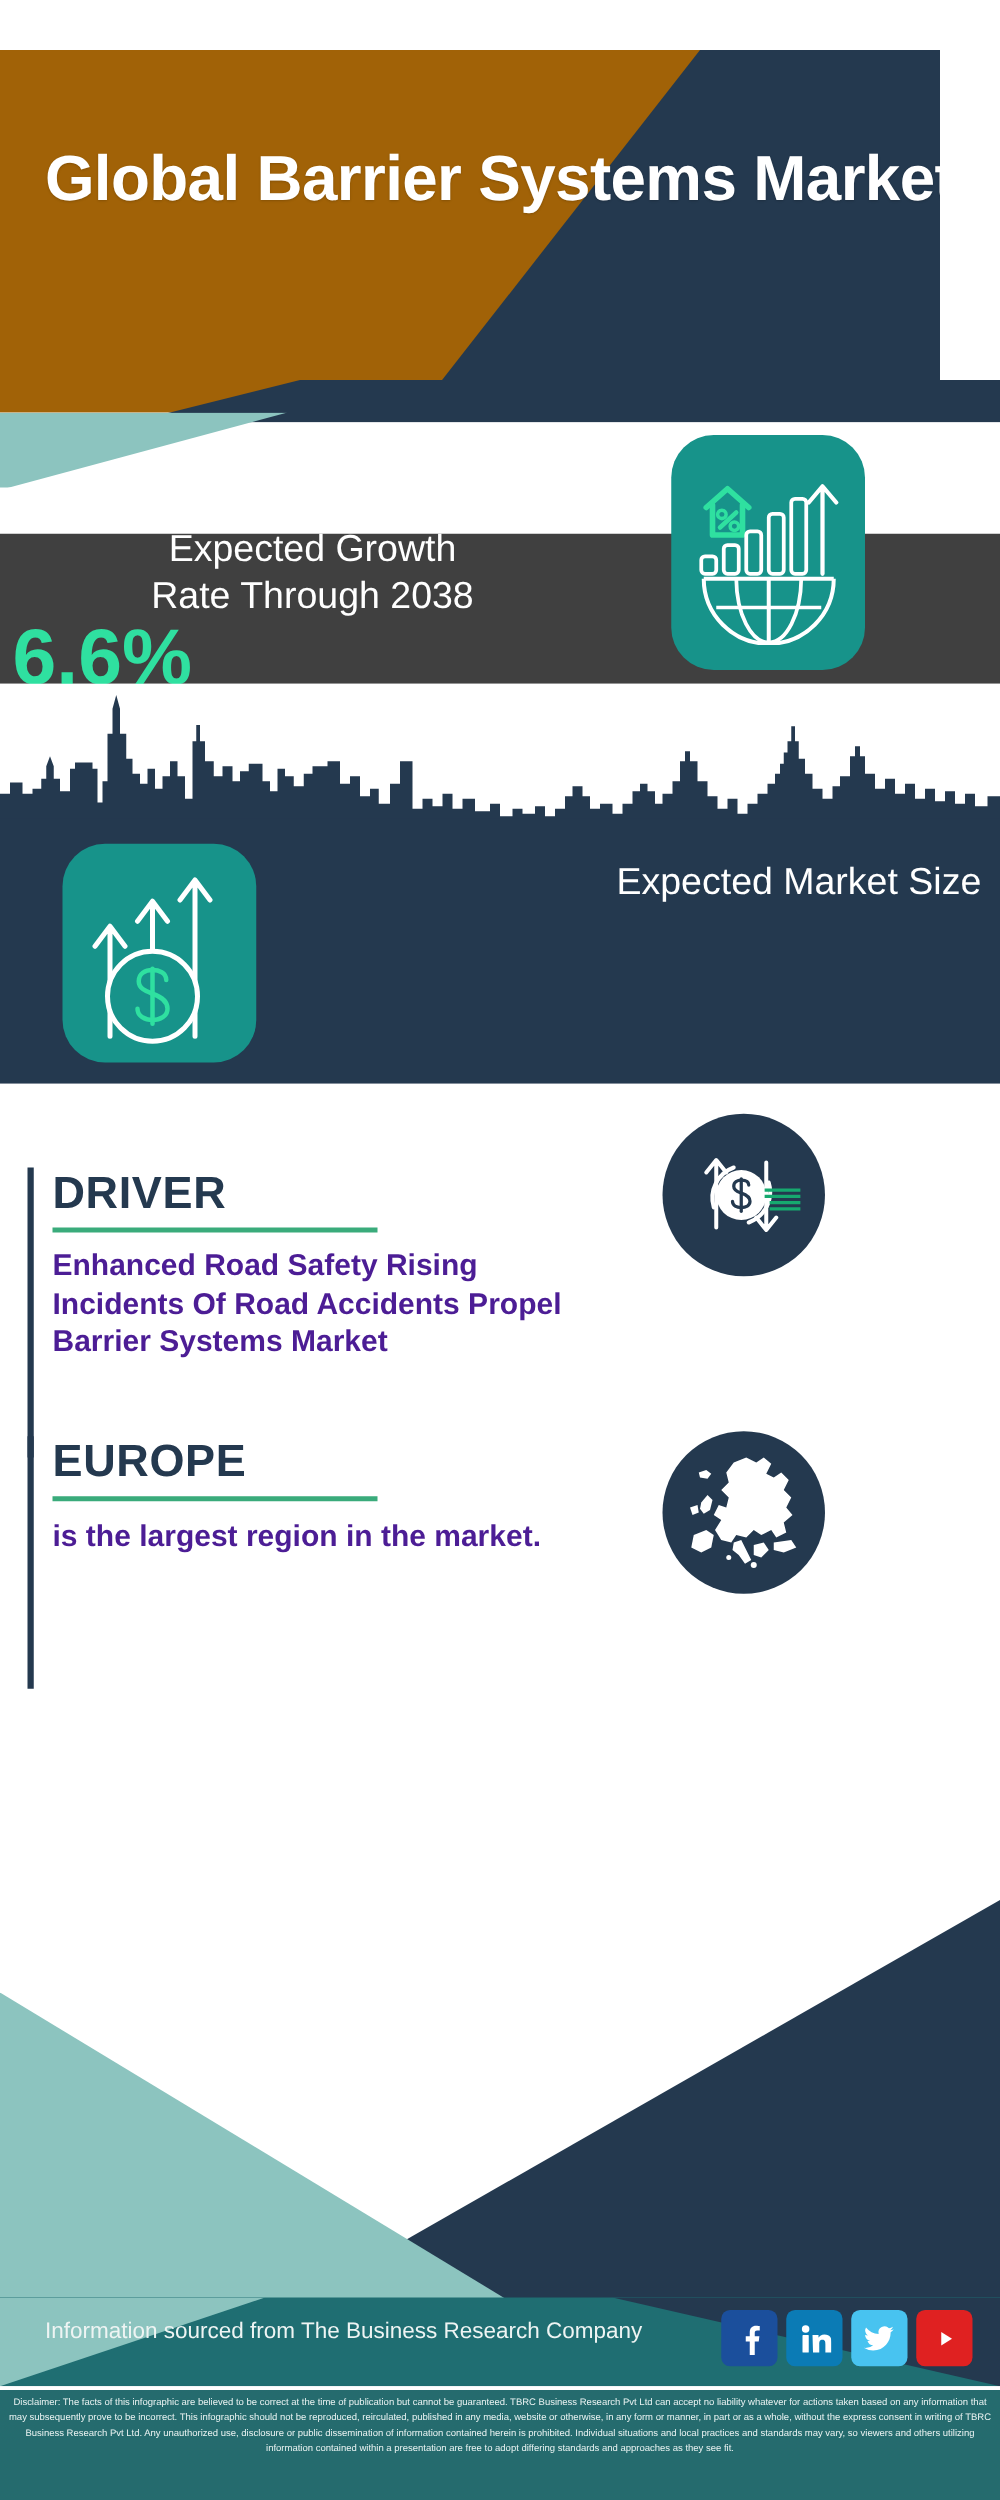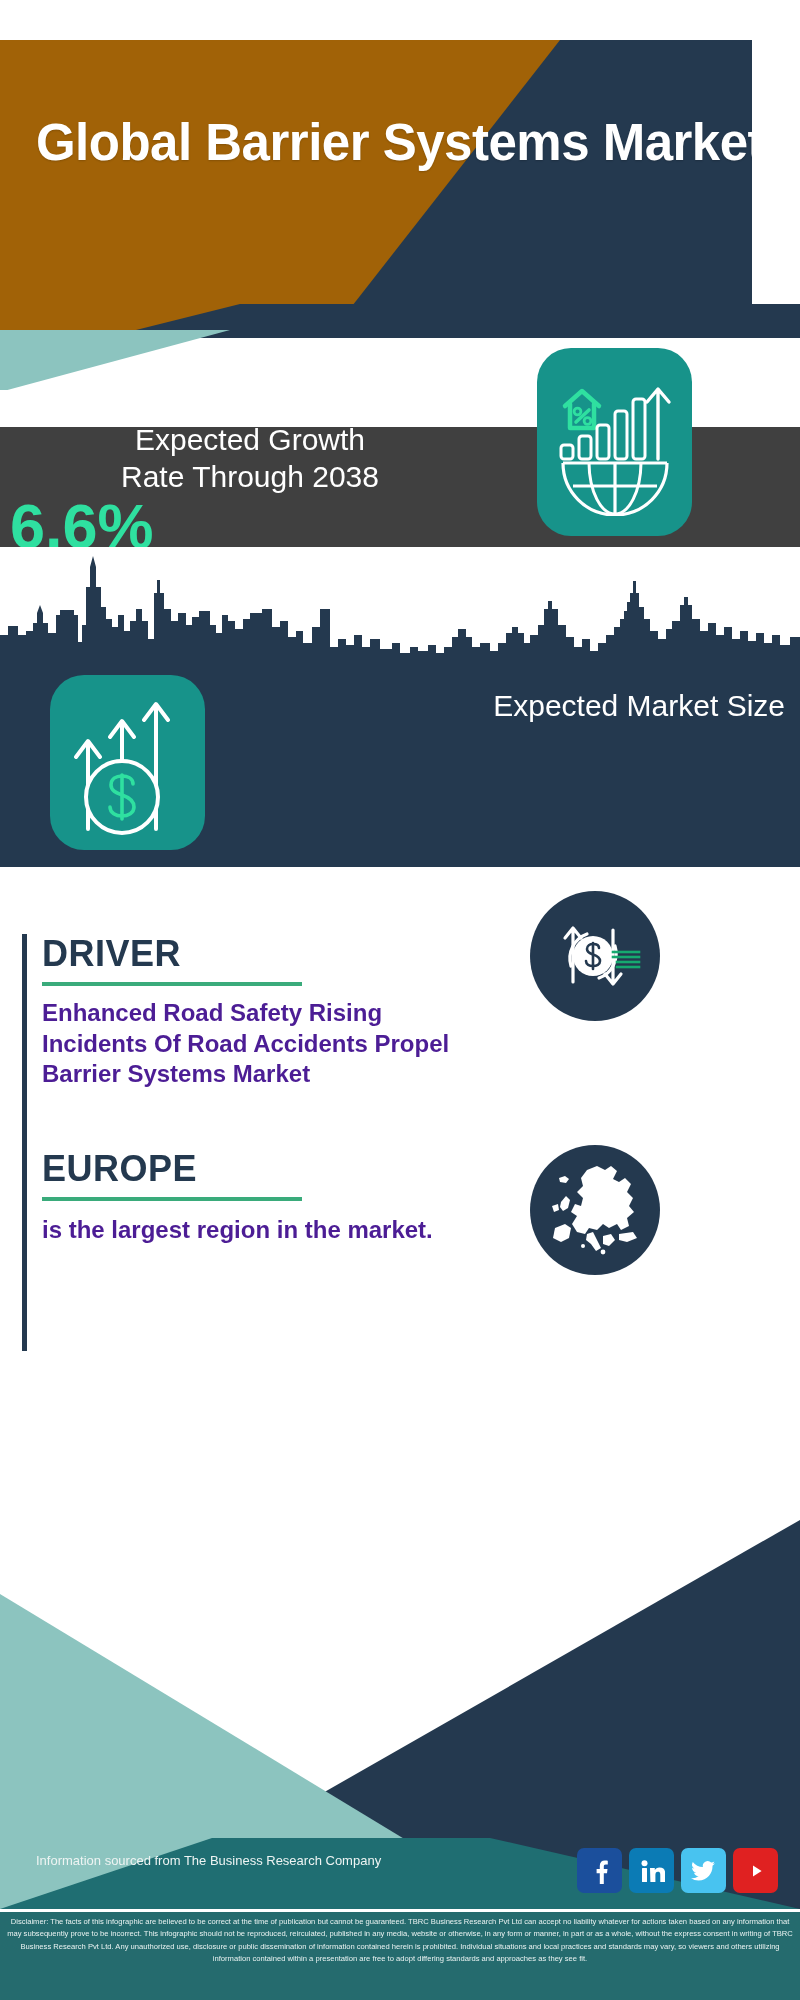--- a/index.html
+++ b/index.html
@@ -129,21 +129,21 @@
   .f-bar .wedge-light {
     position:absolute; left:0; top:0; width:330px; height:71px; background:#8cc4bf;
     clip-path: polygon(0 0, 212px 0, 0 71px);
   }
   .f-bar .wedge-navy {
     position:absolute; right:0; top:0; width:430px; height:71px; background:#24394f;
     clip-path: polygon(430px 0, 430px 71px, 120px 0);
   }
   .src-text {
     position:absolute; left:36px; top:376px; color:#eef4f3;
-    font-size:13px; line-height:1.65; z-index:5;
+    font-size:18px; line-height:1.65; z-index:5;
   }
   .socials { position:absolute; right:22px; top:374px; display:flex; gap:7px; z-index:6; }
   .s-icon {
     width:45px; height:45px; border-radius:7px;
     display:flex; align-items:center; justify-content:center;
   }
   .s-fb { background:#1b4f9c; }
   .s-li { background:#0b7bb5; }
   .s-tw { background:#48c3f0; }
   .s-yt { background:#e02121; }

